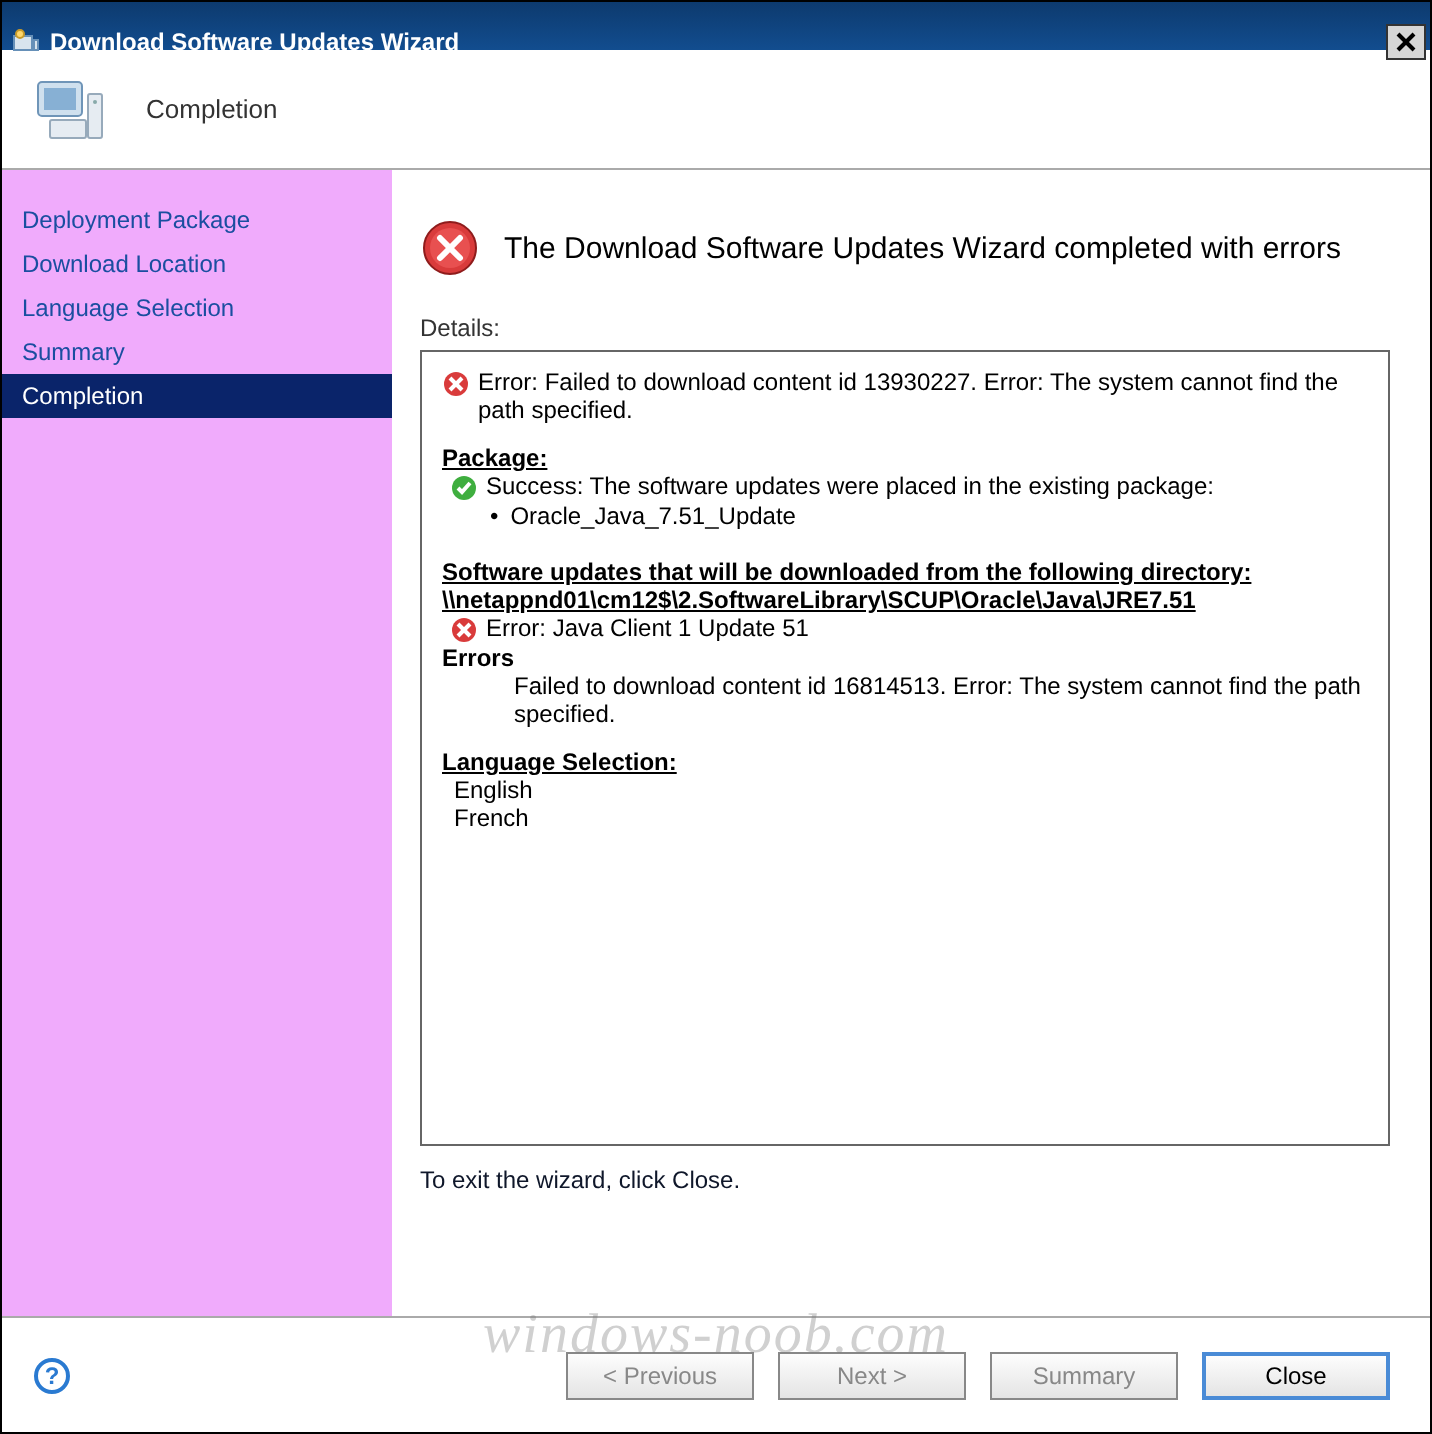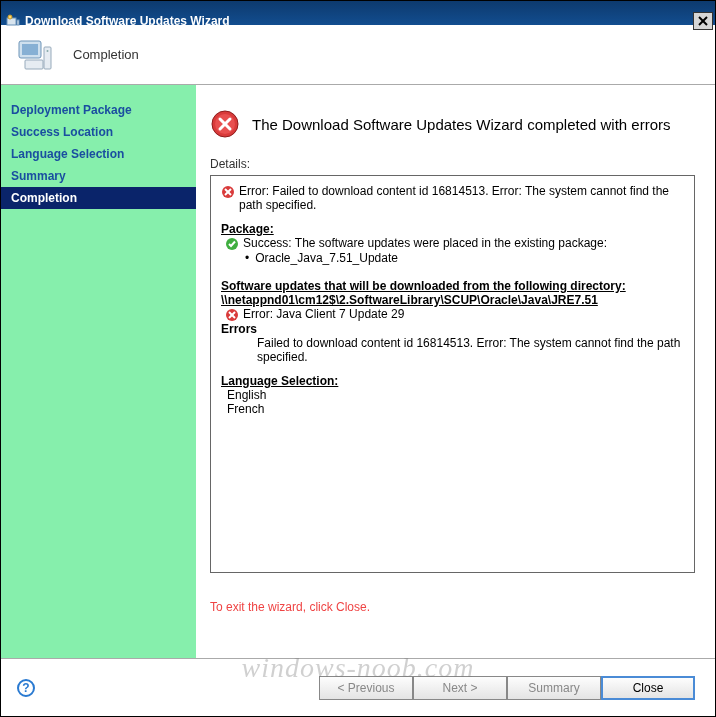--- a/index.html
+++ b/index.html
@@ -6,39 +6,39 @@
   body { margin:0; padding:0; background:#fff; width:716px; height:717px; overflow:hidden; }
   .window { width:716px; height:717px; border:1px solid #000; background:#fff; position:relative; }
   .titlebar { height:24px; background:linear-gradient(#0d3a6e,#124d8f); color:#fff; display:flex; align-items:center; padding:16px 2px 0 4px; font-size:12px; font-weight:bold; }
   .titlebar .title-icon { width:16px; height:16px; margin-right:4px; display:flex; align-items:center; justify-content:center; }
   .titlebar .spacer { flex:1; }
   .titlebar .close-btn { width:20px; height:18px; background:#d6d6d6; border:1px solid #333; display:flex; align-items:center; justify-content:center; color:#000; font-size:11px; font-weight:bold; cursor:pointer; }
   .header-band { height:60px; background:#fff; display:flex; align-items:center; padding-left:14px; border-bottom:1px solid #aaa; }
   .header-band .big-icon { width:40px; height:40px; margin-right:18px; }
   .header-band .page-title { font-size:13px; color:#333; }
   .body-area { display:flex; height:calc(100% - 24px - 60px - 58px); }
-  .sidebar { width:195px; background:#86efac; padding-top:14px;font-weight:bold; }
+  .sidebar { width:195px; background:#f0abfc; padding-top:14px; }
   .sidebar-item { padding:4px 0 4px 10px; font-size:12px; color:#1a4ea0; cursor:pointer; }
   .sidebar-item.selected { background:#0a246a; color:#fff; }
   .main-pane { flex:1; padding:10px 20px 0 14px; position:relative; }
   .result-row { display:flex; align-items:center; margin-top:14px; margin-bottom:18px; }
   .result-row .big-error { width:30px; height:30px; margin-right:12px; }
   .result-msg { font-size:15px; color:#000000; }
   .details-label { font-size:12px; color:#333; margin-bottom:4px; }
   .details-box { border:1px solid #666; height:398px; padding:8px 10px; font-size:12px; color:#000; overflow:auto; background:#fff; }
   .details-box .iconline { display:flex; align-items:flex-start; }
   .details-box .iconline .icon-sm { width:14px; height:14px; margin-right:4px; flex-shrink:0; margin-top:1px;}
   .details-box .heading { font-weight:bold; text-decoration:underline; margin-top:10px; }
   .details-box .indent2 { margin-left:36px; }
   .details-box .bullet { display:flex; }
   .details-box .bullet::before { content:"•"; margin:0 6px 0 24px; }
-  .exit-text { font-size:12px; color:#ef4444; margin-top:27px; }
+  .exit-text { font-size:12px; color:#0f172a; margin-top:10px; }
   .footer { position:absolute; bottom:0; left:0; right:0; height:58px; border-top:1px solid #aaa; display:flex; align-items:center; padding:0 20px 0 16px; background:#fff; }
   .footer .help-icon { width:18px; height:18px; border-radius:50%; border:2px solid #2a7ad1; color:#2a7ad1; font-size:12px; font-weight:bold; display:flex; align-items:center; justify-content:center; cursor:pointer; }
-  .footer .btn-row { margin-left:auto; display:flex; gap:0; }
+  .footer .btn-row { margin-left:auto; display:flex; gap:12px; }
   .footer button { width:94px; height:24px; font-size:12px; background:linear-gradient(#fdfdfd,#e4e4e4); border:1px solid #888; cursor:pointer; }
   .footer button[disabled] { color:#888; cursor:default; }
   .footer button.primary { border:2px solid #4a8bd6; font-weight:normal; }
   .watermark { position:absolute; left:50%; bottom:32px; transform:translateX(-50%); font-size:28px; color:rgba(120,120,120,0.35); font-style:italic; pointer-events:none; letter-spacing:1px; font-family: Georgia, serif;}
   svg { display:block; }
 </style>
 </head>
 <body>
 
 <div class="window">
@@ -71,21 +71,21 @@
         <circle cx="32.5" cy="16" r="1" fill="#8aa"></circle>
       </svg>
     </span>
     <span class="page-title">Completion</span>
   </div>
 
   <div class="body-area">
 
     <div class="sidebar">
       <div class="sidebar-item">Deployment Package</div>
-      <div class="sidebar-item">Success Location</div>
+      <div class="sidebar-item">Download Location</div>
       <div class="sidebar-item">Language Selection</div>
       <div class="sidebar-item">Summary</div>
       <div class="sidebar-item selected">Completion</div>
     </div>
 
     <div class="main-pane">
 
       <div class="result-row">
         <span class="big-error">
           <svg width="30" height="30" viewBox="0 0 30 30">
@@ -102,21 +102,21 @@
 
       <div class="details-box">
         <div class="iconline">
           <span class="icon-sm">
             <svg width="14" height="14" viewBox="0 0 14 14">
                 <circle cx="7" cy="7" r="6" fill="#d93b3b"></circle>
                 <line x1="4" y1="4" x2="10" y2="10" stroke="#fff" stroke-width="2"></line>
                 <line x1="10" y1="4" x2="4" y2="10" stroke="#fff" stroke-width="2"></line>
               </svg>
           </span>
-          <span>Error: Failed to download content id 16814513. Error: The system cannot find the path specified.</span>
+          <span>Error: Failed to download content id 13930227. Error: The system cannot find the path specified.</span>
         </div>
 
         <div class="heading">Package:</div>
         <div class="iconline">
           <span class="icon-sm" style="margin-left:4px">
             <svg width="14" height="14" viewBox="0 0 14 14">
                 <circle cx="7" cy="7" r="6" fill="#3fae3f"></circle>
                 <polyline points="4,7 6,9 10,4.5" fill="none" stroke="#fff" stroke-width="2"></polyline>
               </svg>
           </span>
@@ -128,21 +128,21 @@
 
         <div class="heading" style="margin-top:14px">Software updates that will be downloaded from the following directory: \\netappnd01\cm12$\2.SoftwareLibrary\SCUP\Oracle\Java\JRE7.51</div>
         <div class="iconline">
           <span class="icon-sm" style="margin-left:4px">
             <svg width="14" height="14" viewBox="0 0 14 14">
                 <circle cx="7" cy="7" r="6" fill="#d93b3b"></circle>
                 <line x1="4" y1="4" x2="10" y2="10" stroke="#fff" stroke-width="2"></line>
                 <line x1="10" y1="4" x2="4" y2="10" stroke="#fff" stroke-width="2"></line>
               </svg>
           </span>
-          <span>Error: Java Client 7 Update 29</span>
+          <span>Error: Java Client 1 Update 51</span>
         </div>
         <div style="font-weight:bold">Errors</div>
         <div class="indent2">Failed to download content id 16814513. Error: The system cannot find the path specified.</div>
 
         <div class="heading" style="margin-top:10px">Language Selection:</div>
         <div style="margin-left:6px">English</div>
         <div style="margin-left:6px">French</div>
       </div>
 
       <div class="exit-text">To exit the wizard, click Close.</div>

